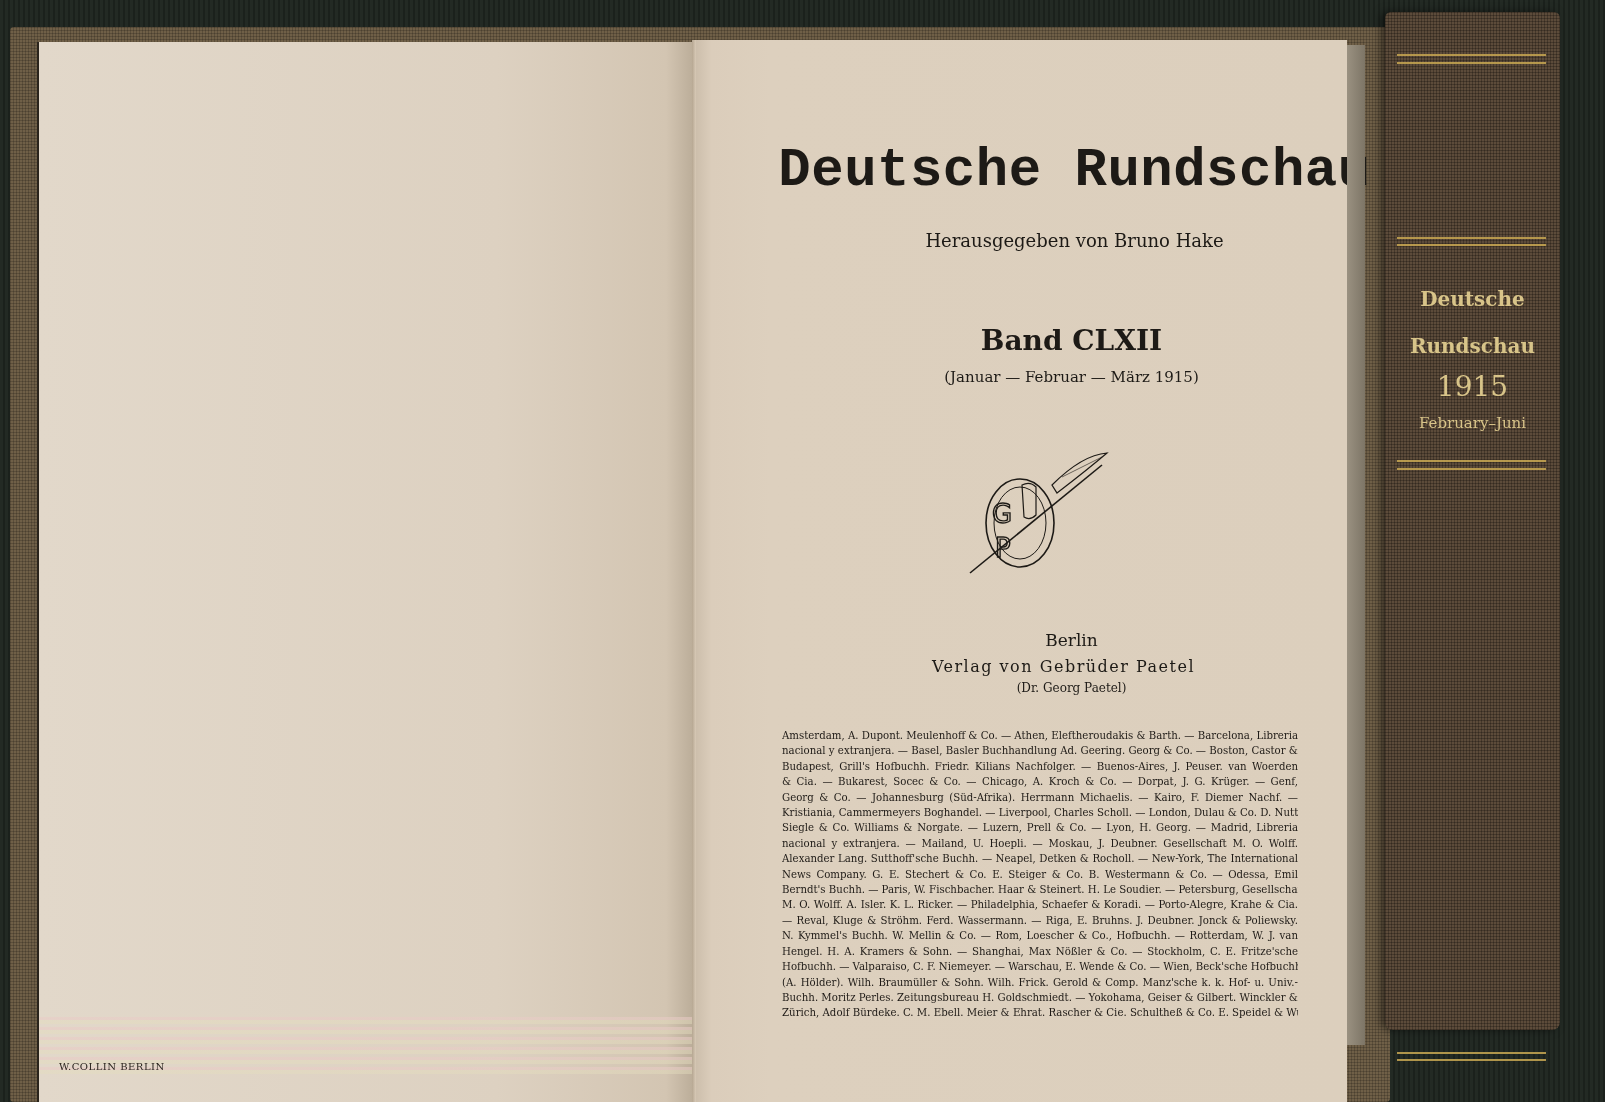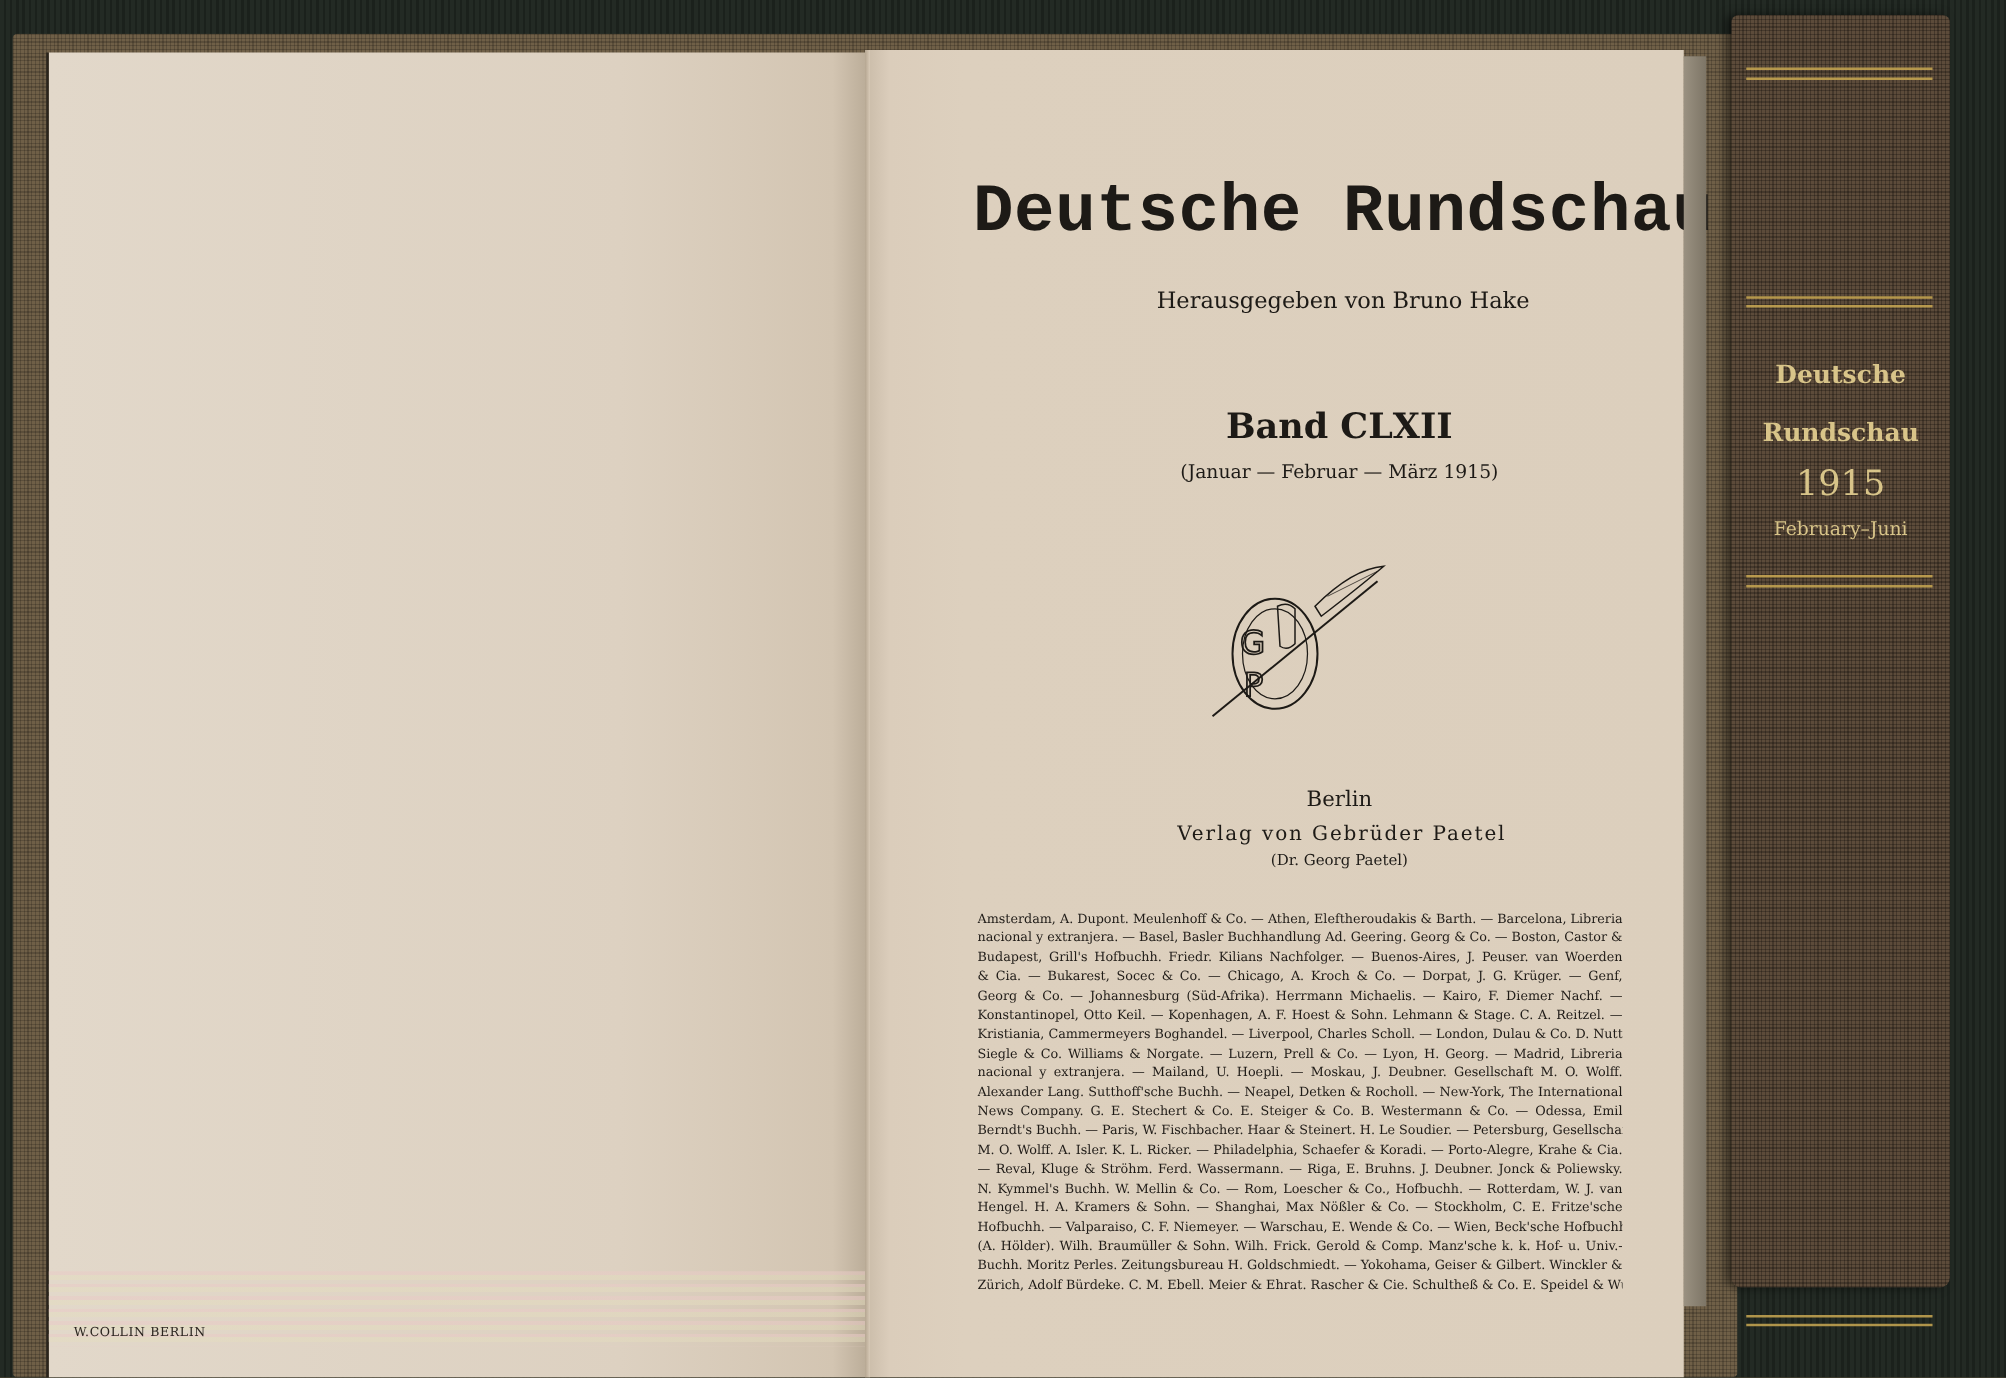--- a/index.html
+++ b/index.html
@@ -52,21 +52,21 @@
     }
     .title {
       position: absolute; left: 0; width: 100%; text-align: center; color: #1d1a16;
     }
     .main-title { top: 100px; left: 55px; font-size: 54px; font-weight: bold; font-family: Liberation Mono, monospace; letter-spacing: 0.5px; }
     .editor { top: 190px; left: 55px; font-size: 18px; }
     .volume { top: 284px; left: 52px; font-size: 28px; font-weight: bold; }
     .months { top: 328px; left: 52px; font-size: 15px; }
     .logo-wrap { position: absolute; left: 270px; top: 405px; width: 150px; height: 130px; }
     .city { top: 590px; left: 52px; font-size: 17px; }
-    .publisher { top: 617px; left: 54px; font-size: 16px; letter-spacing: 1.5px; }
+    .publisher { top: 617px; left: 44px; font-size: 16px; letter-spacing: 1.5px; }
     .publisher-sub { top: 641px; left: 52px; font-size: 12px; }
     .agents {
       position: absolute; left: 78px; top: 688px; width: 516px;
       font-size: 10.2px; line-height: 15.4px; color: #1f1b17;
       text-align: justify; text-align-last: justify; font-family: "DejaVu Serif", serif; margin-left: 12px;
     }
     .agents .line { display: block; white-space: nowrap; overflow: hidden; text-align-last: justify; }
     
     .spine {
       position: absolute; left: 1385px; top: 12px; width: 175px; height: 1018px;
@@ -120,21 +120,20 @@
   <div class="title city">Berlin</div>
   <div class="title publisher">Verlag von Gebrüder Paetel</div>
   <div class="title publisher-sub">(Dr. Georg Paetel)</div>
 
   <div class="agents">
     <span class="line">Amsterdam, A. Dupont. Meulenhoff &amp; Co. — Athen, Eleftheroudakis &amp; Barth. — Barcelona, Libreria</span>
     <span class="line">nacional y extranjera. — Basel, Basler Buchhandlung Ad. Geering. Georg &amp; Co. — Boston, Castor &amp; Co. —</span>
     <span class="line">Budapest, Grill's Hofbuchh. Friedr. Kilians Nachfolger. — Buenos-Aires, J. Peuser. van Woerden</span>
     <span class="line">&amp; Cia. — Bukarest, Socec &amp; Co. — Chicago, A. Kroch &amp; Co. — Dorpat, J. G. Krüger. — Genf,</span>
     <span class="line">Georg &amp; Co. — Johannesburg (Süd-Afrika). Herrmann Michaelis. — Kairo, F. Diemer Nachf. —</span>
-    <span class="line">Konstantinopel, Otto Keil. — Kopenhagen, A. F. Hoest &amp; Sohn. Lehmann &amp; Stage. C. A. Reitzel. —</span>
     <span class="line">Kristiania, Cammermeyers Boghandel. — Liverpool, Charles Scholl. — London, Dulau &amp; Co. D. Nutt.</span>
     <span class="line">Siegle &amp; Co. Williams &amp; Norgate. — Luzern, Prell &amp; Co. — Lyon, H. Georg. — Madrid, Libreria</span>
     <span class="line">nacional y extranjera. — Mailand, U. Hoepli. — Moskau, J. Deubner. Gesellschaft M. O. Wolff.</span>
     <span class="line">Alexander Lang. Sutthoff'sche Buchh. — Neapel, Detken &amp; Rocholl. — New-York, The International</span>
     <span class="line">News Company. G. E. Stechert &amp; Co. E. Steiger &amp; Co. B. Westermann &amp; Co. — Odessa, Emil</span>
     <span class="line">Berndt's Buchh. — Paris, W. Fischbacher. Haar &amp; Steinert. H. Le Soudier. — Petersburg, Gesellschaft</span>
     <span class="line">M. O. Wolff. A. Isler. K. L. Ricker. — Philadelphia, Schaefer &amp; Koradi. — Porto-Alegre, Krahe &amp; Cia.</span>
     <span class="line">— Reval, Kluge &amp; Ströhm. Ferd. Wassermann. — Riga, E. Bruhns. J. Deubner. Jonck &amp; Poliewsky.</span>
     <span class="line">N. Kymmel's Buchh. W. Mellin &amp; Co. — Rom, Loescher &amp; Co., Hofbuchh. — Rotterdam, W. J. van</span>
     <span class="line">Hengel. H. A. Kramers &amp; Sohn. — Shanghai, Max Nößler &amp; Co. — Stockholm, C. E. Fritze'sche</span>

